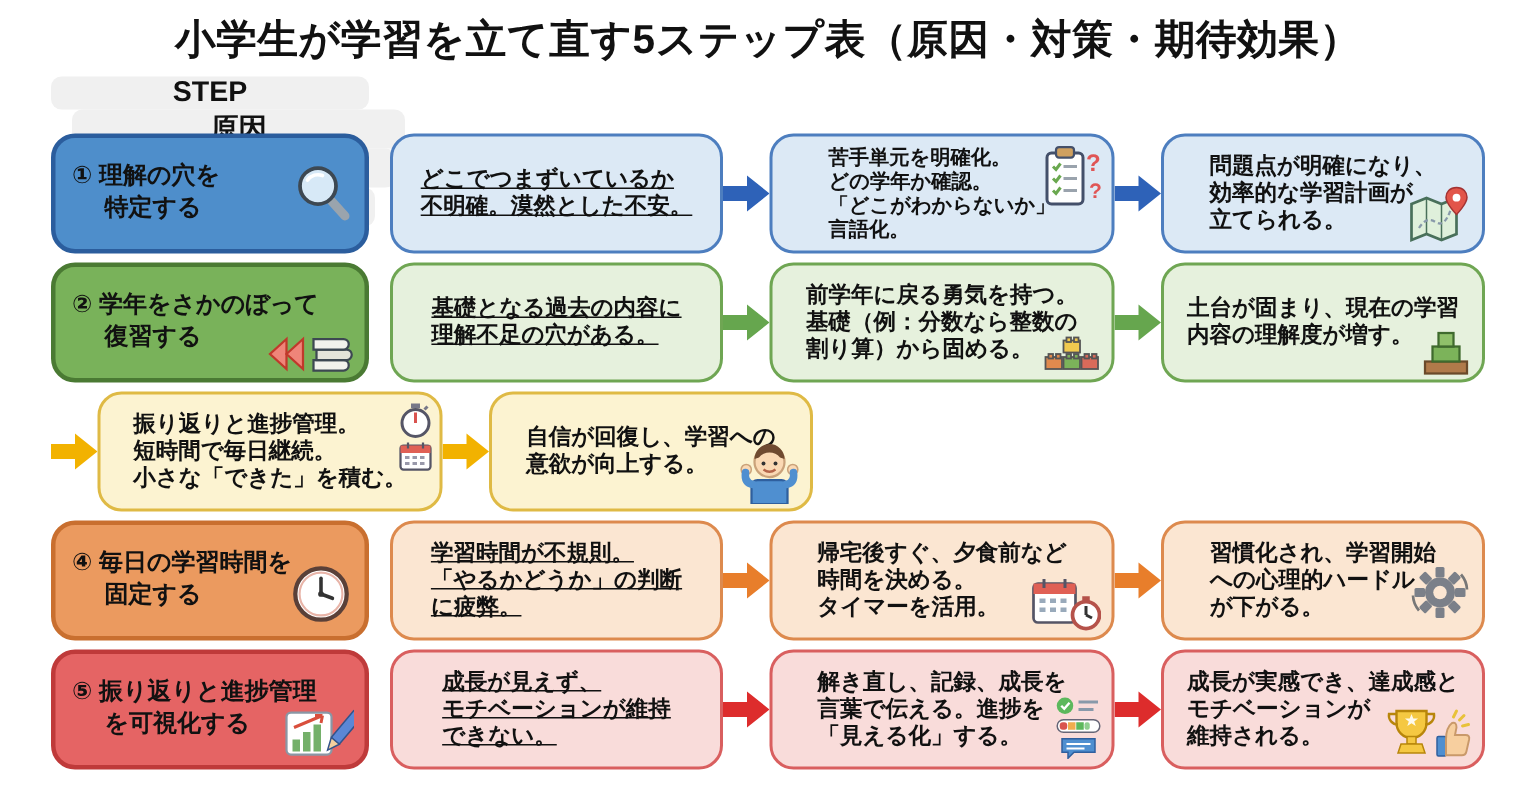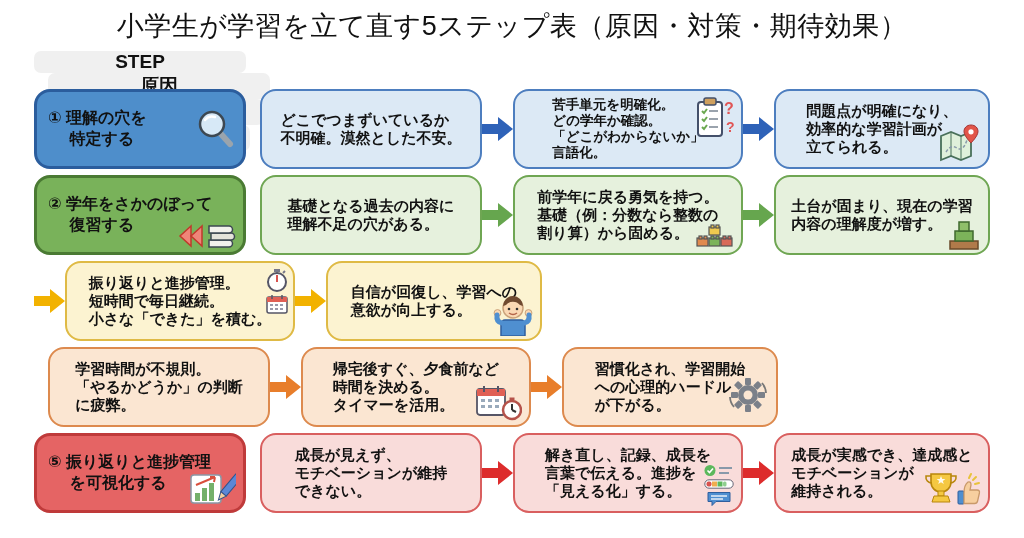--- a/index.html
+++ b/index.html
@@ -1,22 +1,22 @@
 <!DOCTYPE html>
 <html style="--header_bg: #f0f0f0;"><head>
 <meta charset="utf-8">
 <style>
   html,body{margin:0;padding:0;background:#fff;}
   body{width:1024px;height:538px;overflow:hidden;
        font-family:"Liberation Sans","DejaVu Sans",sans-serif;color:#111;}
   .page{width:1024px;height:538px;position:relative;}
-  .title{text-align:center;font-weight:normal;font-size:27px;padding-top:8px;letter-spacing:.5px;}
+  .title{text-align:center;font-weight:bold;font-size:27px;padding-top:8px;letter-spacing:.5px;}
   .grid-row{display:flex;align-items:stretch;padding:0 34px;box-sizing:border-box;}
   .c-step{width:212px;}
-  .c-cause{width:222px;margin-left:14px;}
+  .c-cause{width:222px;margin-left:14px;text-decoration:underline;}
   .c-arrow{width:31px;display:flex;align-items:center;justify-content:center;flex-shrink:0;}
   .c-measure{width:230px;}
   .c-effect{width:216px;}
   .hdr{height:32px;margin-top:7px;flex-direction:column;}
   .hcell{background:var(--header_bg,#f0f0f0);border-radius:7px;font-weight:bold;font-size:19px;
          display:flex;align-items:center;justify-content:center;}
   .data-row{height:80px;margin-top:6px;}
   .box{box-sizing:border-box;border-radius:16px;font-weight:bold;position:relative;}
   .step-box{background:var(--step_fill);border:3px solid var(--step_border);
             display:flex;align-items:center;padding:4px 8px 4px 11px;font-size:16px;line-height:1.3;}
@@ -244,20 +244,33 @@
           <path d="M16 19 q4 3 8 0" stroke="#b5654a" stroke-width="1.5" fill="none"></path>
           <path d="M12 26 h16 a4 4 0 0 1 4 4 v12 h-24 v-12 a4 4 0 0 1 4 -4 z" fill="#4f8fd0" stroke="#2f5f9e" stroke-width="1.5"></path>
           <path d="M9 29 q-6 -1 -5 -8" stroke="#4f8fd0" stroke-width="5" fill="none" stroke-linecap="round"></path>
           <path d="M31 29 q6 -1 5 -8" stroke="#4f8fd0" stroke-width="5" fill="none" stroke-linecap="round"></path>
         </svg>
       </span>
     </div>
   </div>
 
   <div class="grid-row data-row" data-row="3" style="--step_fill: #eb9a5f; --step_border: #c96f2f; --box_fill: #fbe6d2; --box_border: #dd8a4e; --arrow: #e87e2b;">
+    <div class="box step-box c-step">
+      <span class="step-text">④ 毎日の学習時間を
+固定する</span>
+      <span class="pos-cr" style="right:9px;top:62%;">
+        <svg width="40" height="40" viewBox="0 0 42 42">
+          <circle cx="21" cy="21" r="18" fill="#fff" stroke="#5a4038" stroke-width="3"></circle>
+          <circle cx="21" cy="21" r="15" fill="none" stroke="#e8b4a8" stroke-width="1.5"></circle>
+          <line x1="21" y1="21" x2="21" y2="10" stroke="#333" stroke-width="2.5" stroke-linecap="round"></line>
+          <line x1="21" y1="21" x2="29" y2="24" stroke="#333" stroke-width="2.5" stroke-linecap="round"></line>
+          <circle cx="21" cy="21" r="2" fill="#333"></circle>
+        </svg>
+      </span>
+    </div>
     <div class="box lbox c-cause">
       <span class="btext">学習時間が不規則。
 「やるかどうか」の判断
 に疲弊。</span>
     </div>
     <div class="c-arrow arrow">
       <svg width="31" height="26" viewBox="0 0 31 26">
           <polygon points="0,8 16,8 16,1 31,13 16,25 16,18 0,18" fill="currentColor"></polygon>
         </svg>
     </div>

